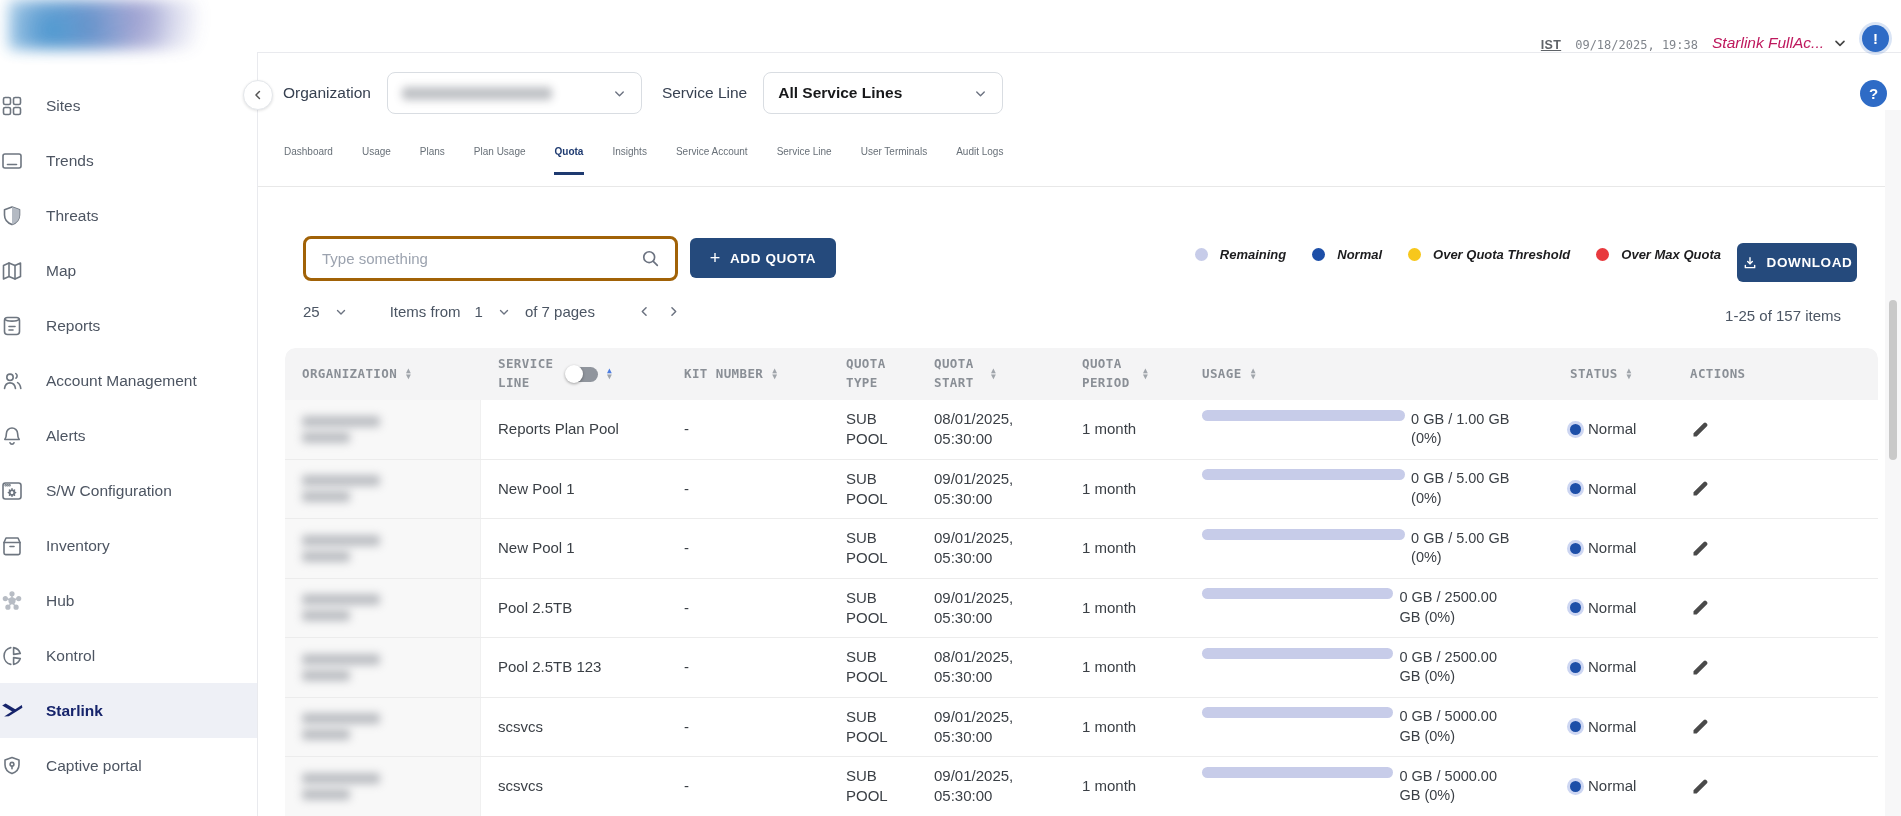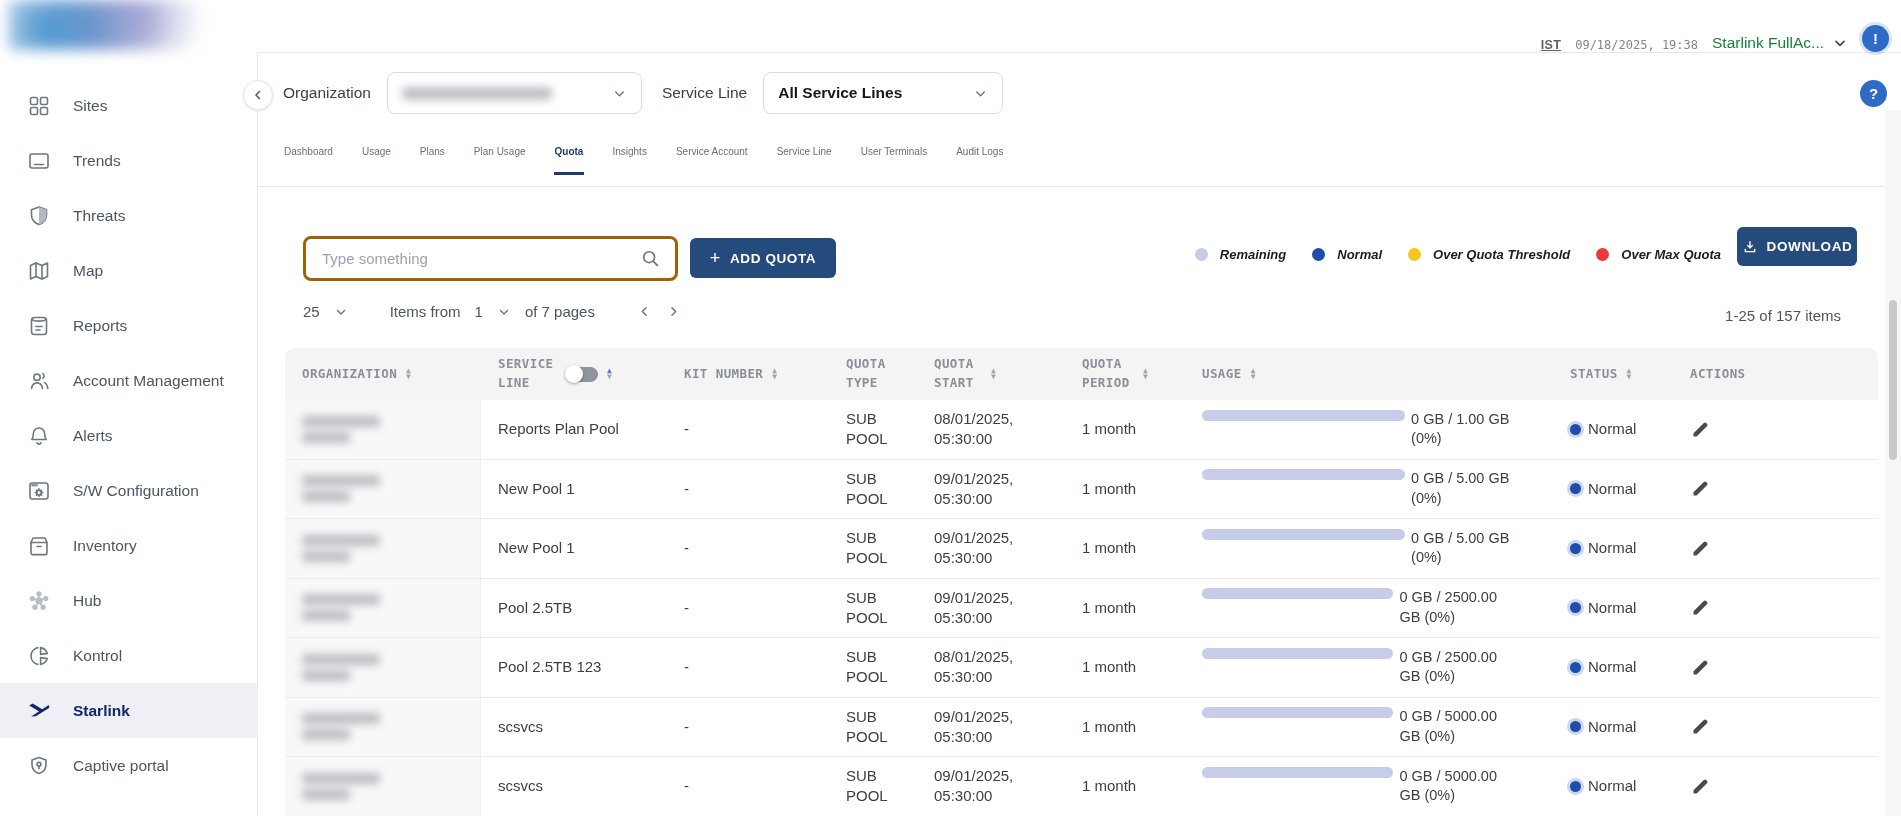--- a/index.html
+++ b/index.html
@@ -6,35 +6,35 @@
   .page{position:relative;width:1901px;height:816px;overflow:hidden;background:#fff;
         font-family:"Liberation Sans",sans-serif;color:#3a3f45;}
 
   
   .topbar{position:absolute;left:0;top:0;width:100%;height:52px;background:#fff;z-index:6;}
   .topbar-border{position:absolute;left:258px;right:0;top:52px;height:1px;background:#e9eaee;z-index:5;}
   .topbar-right{position:absolute;right:12px;top:0;height:52px;display:flex;align-items:flex-end;gap:14px;}
   .tz{font-size:12.5px;font-weight:bold;color:#5f6368;text-decoration:underline;letter-spacing:.3px;}
   .dt{font-family:"DejaVu Sans Mono",monospace;font-size:12px;color:#80858c;}
   .acct{display:flex;align-items:center;gap:8px;cursor:pointer;}
-  .acct-name{font-size:15.5px;color:#15803d;font-weight:500;}
+  .acct-name{font-size:15.5px;color:#be185d;font-weight:500;font-style:italic;}
   .badge{width:27px;height:27px;border-radius:50%;background:#2e6bc6;color:#fff;display:flex;
          align-items:center;justify-content:center;font-weight:bold;font-size:15px;
          box-shadow:0 0 0 3px rgba(46,107,198,.18);}
   .logo{position:absolute;left:8px;top:0;width:195px;height:50px;border-radius:4px;
         background:
           radial-gradient(circle at 22% 60%, #2e86c8 0%, rgba(46,134,200,0) 55%),
           radial-gradient(circle at 62% 35%, #8c90c9 0%, rgba(140,144,201,0) 60%),
           radial-gradient(circle at 42% 50%, #5a66b0 0%, rgba(90,102,176,0) 70%);
         filter:blur(7px);opacity:.85;z-index:7;}
 
   
   .sidebar{position:absolute;left:0;top:52px;bottom:0;width:258px;background:#fff;
            border-right:1px solid #e9eaee;z-index:4;padding-top:26px;box-sizing:border-box;}
-  .side-item{height:55px;display:flex;align-items:center;gap:22px;padding-left:27px;cursor:pointer;
+  .side-item{height:55px;display:flex;align-items:center;gap:22px;cursor:pointer;
              font-size:15.5px;color:#4d5562;}
   .side-item .sicon{width:24px;height:24px;flex:0 0 24px;display:flex;align-items:center;justify-content:center;}
   .side-item.active{background:#eef0f6;color:#16246b;font-weight:bold;}
   .sicon svg{width:24px;height:24px;}
 
   
   .main{position:absolute;left:258px;top:0;right:0;bottom:0;}
   .back-btn{position:absolute;left:-15px;top:80px;width:28px;height:28px;border-radius:50%;background:#fff;
             border:1px solid #e4e7eb;box-shadow:0 1px 3px rgba(0,0,0,.12);display:flex;align-items:center;
             justify-content:center;cursor:pointer;z-index:8;color:#555;}
@@ -60,21 +60,21 @@
   
   .search-wrap{position:absolute;left:45px;top:49px;width:375px;height:45px;border:3px solid #a16207;
                border-radius:8px;background:#fff;display:flex;align-items:center;box-sizing:border-box;padding:0 14px;}
   .search-wrap input{border:none;outline:none;flex:1;font-size:15px;color:#333;
                      font-family:"Liberation Sans",sans-serif;background:transparent;}
   .search-wrap input::placeholder{color:#9ca3af;}
   .btn{background:#254a7c;color:#fff;border:none;border-radius:6px;display:flex;align-items:center;
        justify-content:center;gap:9px;font-weight:bold;font-size:13.5px;letter-spacing:.6px;cursor:pointer;
        font-family:"Liberation Sans",sans-serif;}
   .btn.add{position:absolute;left:432px;top:51px;width:146px;height:40px;}
-  .btn.download{position:absolute;right:44px;top:40px;width:120px;height:39px;}
+  .btn.download{position:absolute;right:44px;top:56px;width:120px;height:39px;}
   .plus{font-size:18px;font-weight:normal;line-height:1;}
   .legend{position:absolute;right:180px;top:60px;display:flex;gap:26px;align-items:center;white-space:nowrap;}
   .lg-item{display:flex;align-items:center;gap:12px;font-style:italic;}
   .lg-dot{width:13px;height:13px;border-radius:50%;}
   .lg-label{font-size:13px;font-weight:bold;color:#1d1d1f;}
 
   
   .content{position:absolute;left:0;top:187px;right:0;bottom:0;background:#fff;}
 
   

